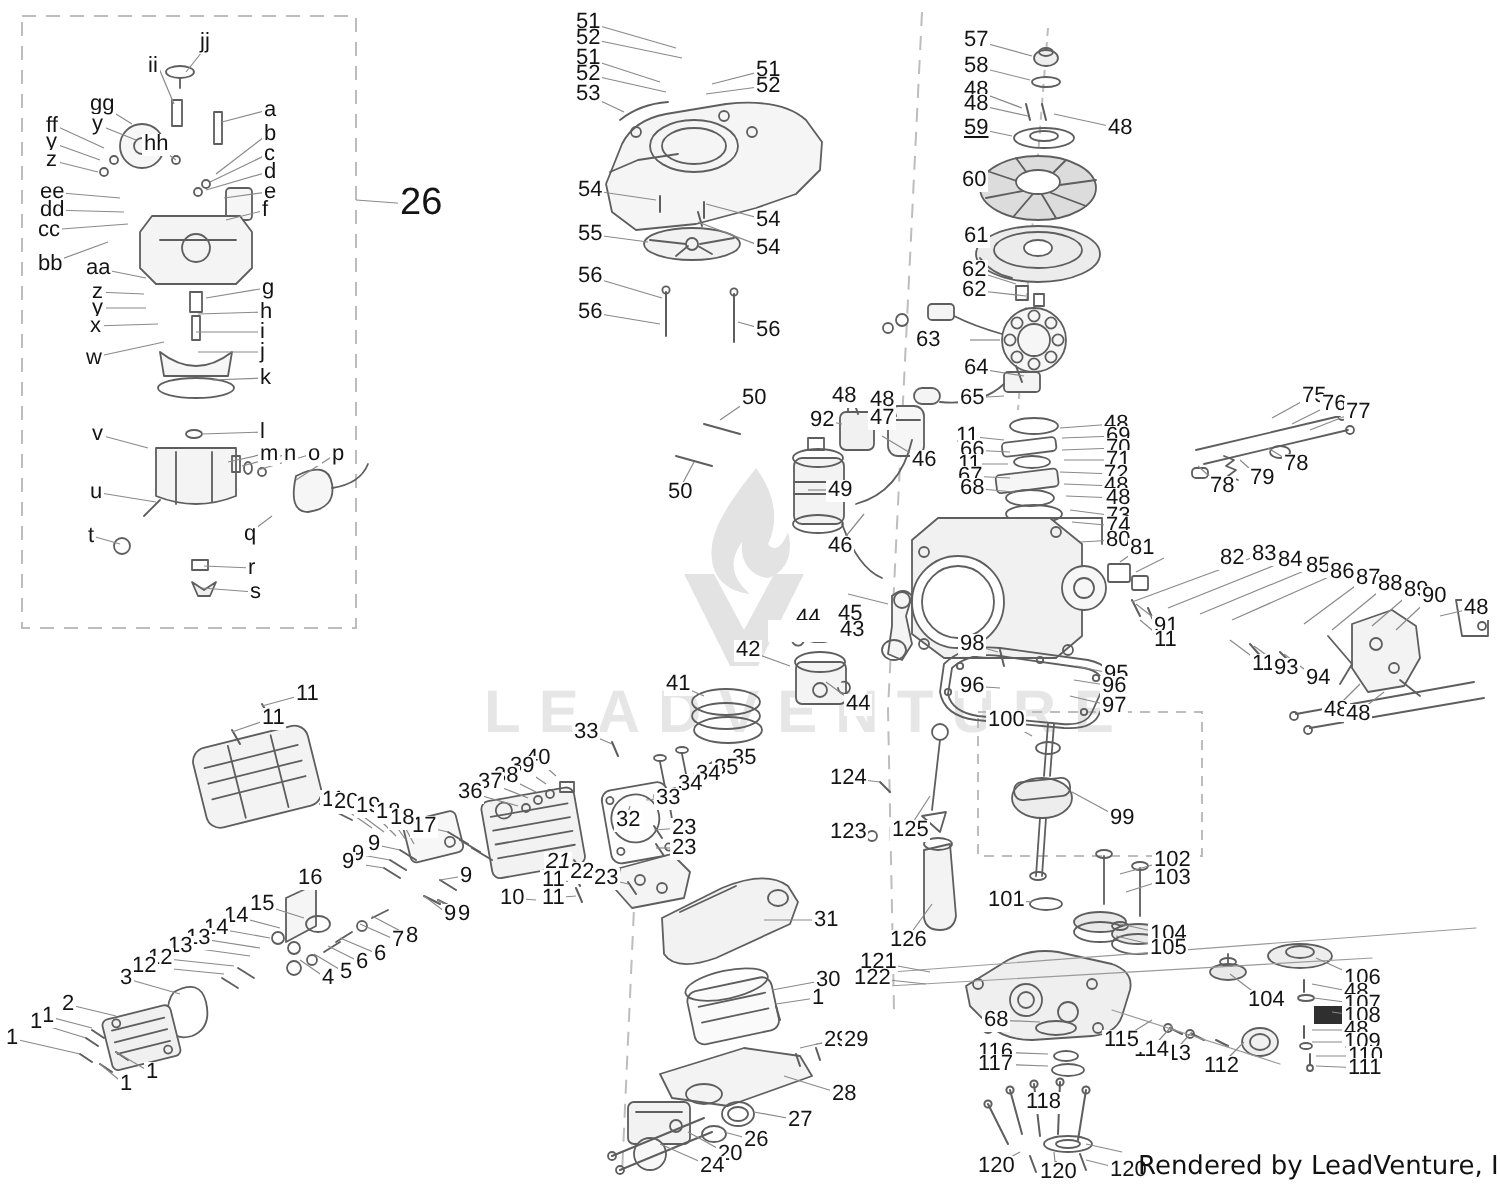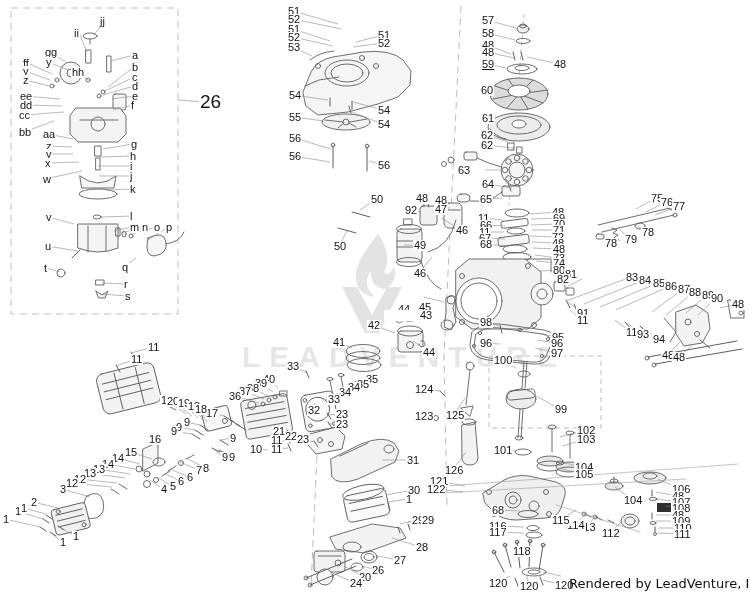--- a/index.html
+++ b/index.html
@@ -745,21 +745,21 @@
       <span class="lbl" style="left: 552px; top: 213px;">69</span>
       <span class="lbl" style="left: 552px; top: 219px;">70</span>
       <span class="lbl" style="left: 552px; top: 225px;">71</span>
       <span class="lbl" style="left: 551px; top: 232px;">72</span>
       <span class="lbl" style="left: 551px; top: 238px;">48</span>
       <span class="lbl" style="left: 552px; top: 244px;">48</span>
       <span class="lbl" style="left: 552px; top: 253px;">73</span>
       <span class="lbl" style="left: 552px; top: 258px;">74</span>
       <span class="lbl" style="left: 552px; top: 265px;">80</span>
       <span class="lbl" style="left: 564px; top: 269px;">81</span>
-      <span class="lbl" style="left: 556px; top: 274px;">82</span>
+      <span class="lbl" style="left: 609px; top: 274px;">82</span>
       <span class="lbl" style="left: 650px; top: 193px;">75</span>
       <span class="lbl" style="left: 660px; top: 197px;">76</span>
       <span class="lbl" style="left: 672px; top: 201px;">77</span>
       <span class="lbl" style="left: 641px; top: 227px;">78</span>
       <span class="lbl" style="left: 624px; top: 234px;">79</span>
       <span class="lbl" style="left: 604px; top: 238px;">78</span>
       <span class="lbl" style="left: 625px; top: 272px;">83</span>
       <span class="lbl" style="left: 638px; top: 275px; text-align: center;">84</span>
       <span class="lbl" style="left: 652px; top: 278px;">85</span>
       <span class="lbl" style="left: 664px; top: 281px;">86</span>
@@ -804,21 +804,21 @@
       <span class="lbl" style="left: 365px; top: 374px;">35</span>
       <span class="lbl" style="left: 356px; top: 379px;">35</span>
       <span class="lbl" style="left: 347px; top: 382px;">34</span>
       <span class="lbl" style="left: 338px; top: 387px;">34</span>
       <span class="lbl" style="left: 327px; top: 394px;">33</span>
       <span class="lbl" style="left: 307px; top: 405px;">32</span>
       <span class="lbl" style="left: 335px; top: 409px;">23</span>
       <span class="lbl" style="left: 335px; top: 419px;">23</span>
       <span class="lbl" style="left: 284px; top: 431px;">22</span>
       <span class="lbl" style="left: 296px; top: 434px;">23</span>
-      <span class="lbl" style="left: 272px; top: 426px;">21</span>
+      <span class="lbl" style="left: 272px; top: 426px; font-style: italic;">21</span>
       <span class="lbl" style="left: 270px; top: 435px;">11</span>
       <span class="lbl" style="left: 270px; top: 444px;">11</span>
       <span class="lbl" style="left: 249px; top: 444px;">10</span>
       <span class="lbl" style="left: 205px; top: 408px;">17</span>
       <span class="lbl" style="left: 147px; top: 342px;">11</span>
       <span class="lbl" style="left: 130px; top: 354px;">11</span>
       <span class="lbl" style="left: 160px; top: 395px;">11</span>
       <span class="lbl" style="left: 166px; top: 396px;">20</span>
       <span class="lbl" style="left: 177px; top: 398px;">19</span>
       <span class="lbl" style="left: 187px; top: 401px;">18</span>

